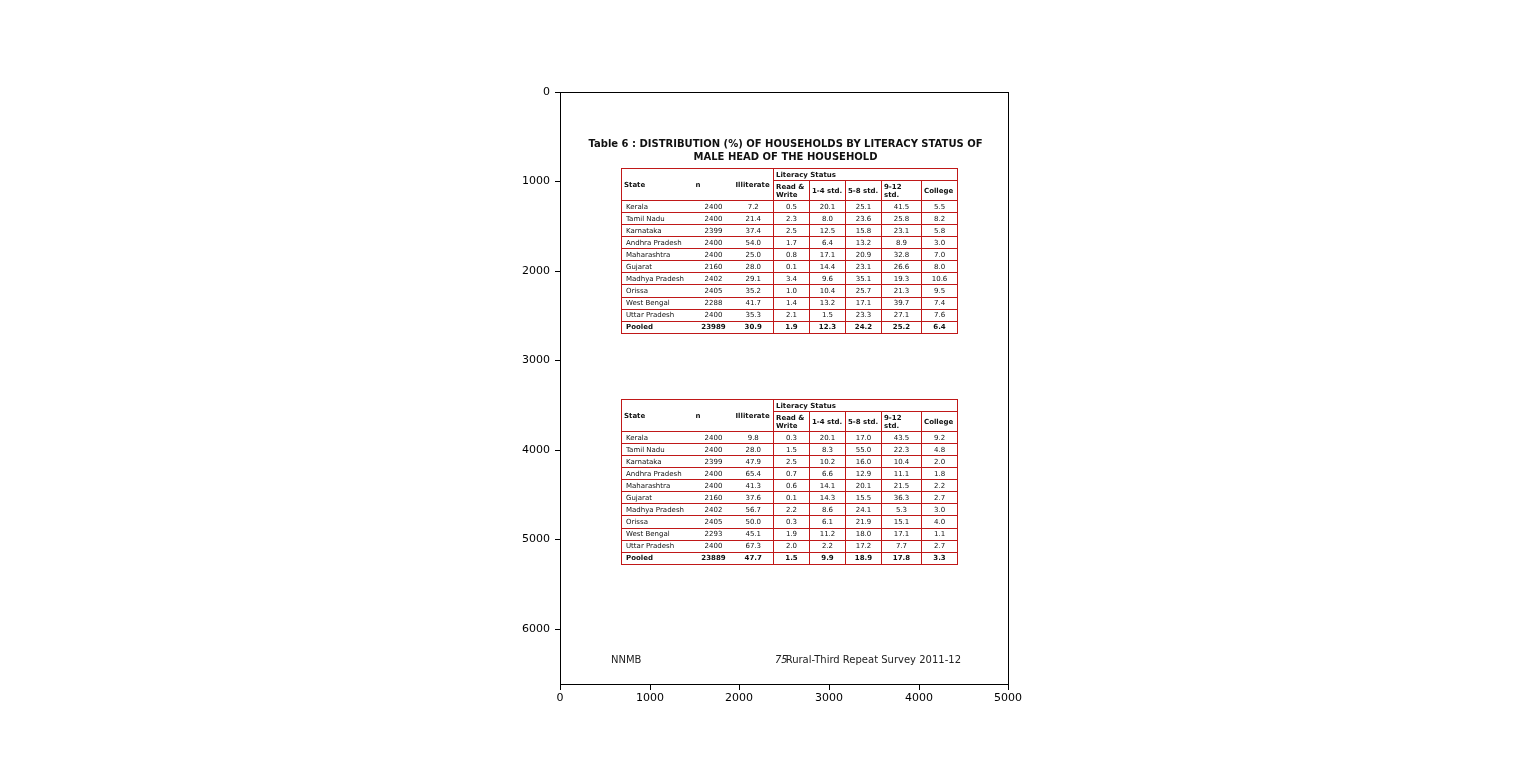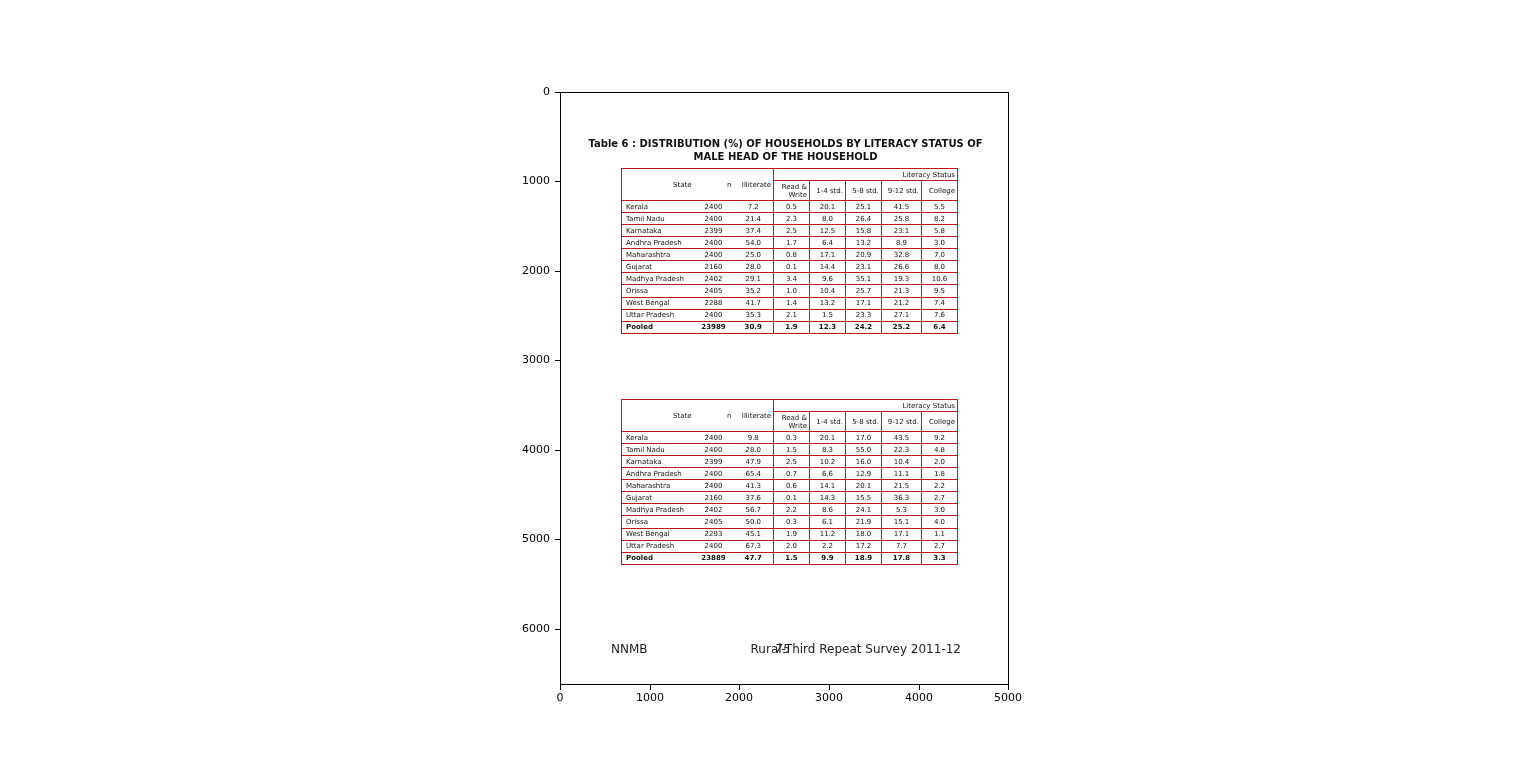--- a/index.html
+++ b/index.html
@@ -18,34 +18,34 @@
 
   
   .doc { position: absolute; left: 0; top: 0; width: 449px; height: 591px; }
   .tbl-title { position: absolute; left: 0; width: 449px; text-align: center;
                font-size: 10px; font-weight: bold; color: #111; line-height: 1.25; }
   .tbl-wrap { position: absolute; left: 60px; width: 336px; }
 
   .doc-table { border-collapse: collapse; table-layout: fixed; width: 336px;
                font-size: 7px; color: #111; border: 1.5px solid #c01818; }
   .doc-table th, .doc-table td { padding: 1.5px 2px; line-height: 1.15; overflow: hidden; }
-  .doc-table thead th { font-weight: normal; text-align: right; vertical-align: middle; }
+  .doc-table thead th { font-weight: bold; text-align: left; vertical-align: middle; }
   .doc-table thead tr:last-child th { border-bottom: 1px solid #c01818; }
   .doc-table th.group { border-bottom: 1px solid #c01818; }
   .doc-table .lit { border-left: 1px solid #c01818; }
   .doc-table tbody td { border-top: 1px solid #c01818; text-align: center; }
   .doc-table tbody td.state { text-align: left; padding-left: 4px; }
   .doc-table tbody tr.pooled td { font-weight: bold; }
 
   .col-state { width: 72px; } .col-n { width: 40px; } .col-ill { width: 40px; }
   .col-rw { width: 36px; } .col-s14 { width: 36px; } .col-s58 { width: 36px; }
   .col-s912 { width: 40px; } .col-col { width: 36px; }
 
-  .page-footer { position: absolute; left: 0; top: 549px; width: 449px; height: 12px;
-                 font-size: 12px; color: #222; }
+  .page-footer { position: absolute; left: 0; top: 561px; width: 449px; height: 12px;
+                 font-size: 10px; color: #222; }
   .footer-left { position: absolute; left: 50px; }
   .footer-center { position: absolute; left: 214px; font-style: italic; }
   .footer-right { position: absolute; right: 49px; }
 </style>
 </head>
 <body>
 
 <div class="canvas">
 
   <div class="ytick-mark" style="left:555px;top:92px"></div>
@@ -122,21 +122,21 @@
                 <td class="lit">25.1</td>
                 <td class="lit">41.5</td>
                 <td class="lit">5.5</td>
               </tr>
               <tr>
                 <td class="state">Tamil Nadu</td>
                 <td>2400</td>
                 <td>21.4</td>
                 <td class="lit">2.3</td>
                 <td class="lit">8.0</td>
-                <td class="lit">26.4</td>
+                <td class="lit">23.6</td>
                 <td class="lit">25.8</td>
                 <td class="lit">8.2</td>
               </tr>
               <tr>
                 <td class="state">Karnataka</td>
                 <td>2399</td>
                 <td>37.4</td>
                 <td class="lit">2.5</td>
                 <td class="lit">12.5</td>
                 <td class="lit">15.8</td>
@@ -193,21 +193,21 @@
                 <td class="lit">21.3</td>
                 <td class="lit">9.5</td>
               </tr>
               <tr>
                 <td class="state">West Bengal</td>
                 <td>2288</td>
                 <td>41.7</td>
                 <td class="lit">1.4</td>
                 <td class="lit">13.2</td>
                 <td class="lit">17.1</td>
-                <td class="lit">21.2</td>
+                <td class="lit">39.7</td>
                 <td class="lit">7.4</td>
               </tr>
               <tr>
                 <td class="state">Uttar Pradesh</td>
                 <td>2400</td>
                 <td>35.3</td>
                 <td class="lit">2.1</td>
                 <td class="lit">1.5</td>
                 <td class="lit">23.3</td>
                 <td class="lit">27.1</td>

